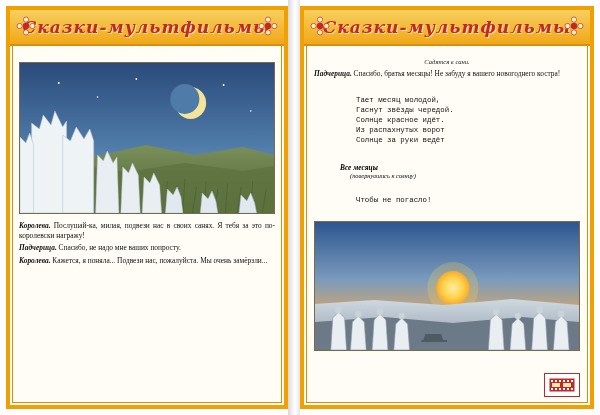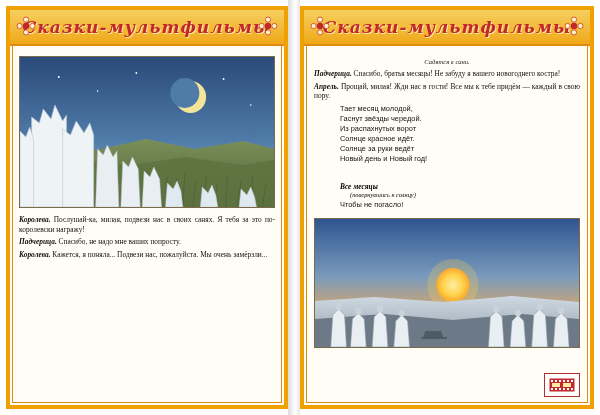--- a/index.html
+++ b/index.html
@@ -62,21 +62,21 @@
   .banner-deco{
     position:absolute;top:6px;width:20px;height:20px;
   }
   .banner-deco.left{left:6px;}
   .banner-deco.right{right:6px;}
   .banner-deco svg{display:block;}
 
   
   .content{
     position:absolute;left:0;right:0;top:34px;bottom:0;
-    padding:12px 9px 4px 9px;
+    padding:18px 9px 4px 9px;
     box-sizing:border-box;
   }
   
   .illo{
     position:relative;
     width:100%;
     height:152px;
     border:1px solid #7a6a4a;
     box-sizing:border-box;
     overflow:hidden;
@@ -108,25 +108,25 @@
   }
   .stage{
     font-style:italic;
     font-size:6.6px;
     color:#222;
     text-align:center;
     margin:0 0 4px 0;
     font-family:"Liberation Serif", serif;
   }
   .verse{
-    font-family:Liberation Sans, sans-serif;
+    font-family:Liberation Mono, monospace;
     font-size:7.4px;
     line-height:10px;
     color:#111;
-    margin:0;
+    margin:16px;
     padding-left:26px;
   }
   .verse div{white-space:nowrap;}
   .allmonths{
     font-family:"Liberation Serif", serif;
     font-weight:bold;
     font-style:italic;
     font-size:7.4px;
     margin:18px 0 0 26px;
   }
@@ -287,32 +287,27 @@
     </div>
 
     <div class="content rightpad">
 
       <p class="stage">Садятся в сани.</p>
 
       <p class="para">
         <span class="speaker">Падчерица.</span>
         <span>Спасибо, братья месяцы! Не забуду я вашего новогоднего костра!</span>
       </p>
-      <p class="para">
-        <span class="speaker">Апрель.</span>
-        <span>Прощай, милая! Жди нас в гости! Все мы к тебе придём — каждый в свою пору.</span>
-      </p>
 
       <div class="verse">
         <div>Тает месяц молодой,</div>
         <div>Гаснут звёзды чередой.</div>
+        <div>Солнце красное идёт.</div>
         <div>Из распахнутых ворот</div>
-        <div>Солнце красное идёт.</div>
         <div>Солнце за руки ведёт</div>
-        <div>Новый день и Новый год!</div>
       </div>
 
       <div class="allmonths">Все месяцы</div>
       <div class="note">(повернувшись к солнцу)</div>
 
       <div class="verse">
         <div>Чтобы не погасло!</div>
       </div>
 
       <div class="illo-2">

